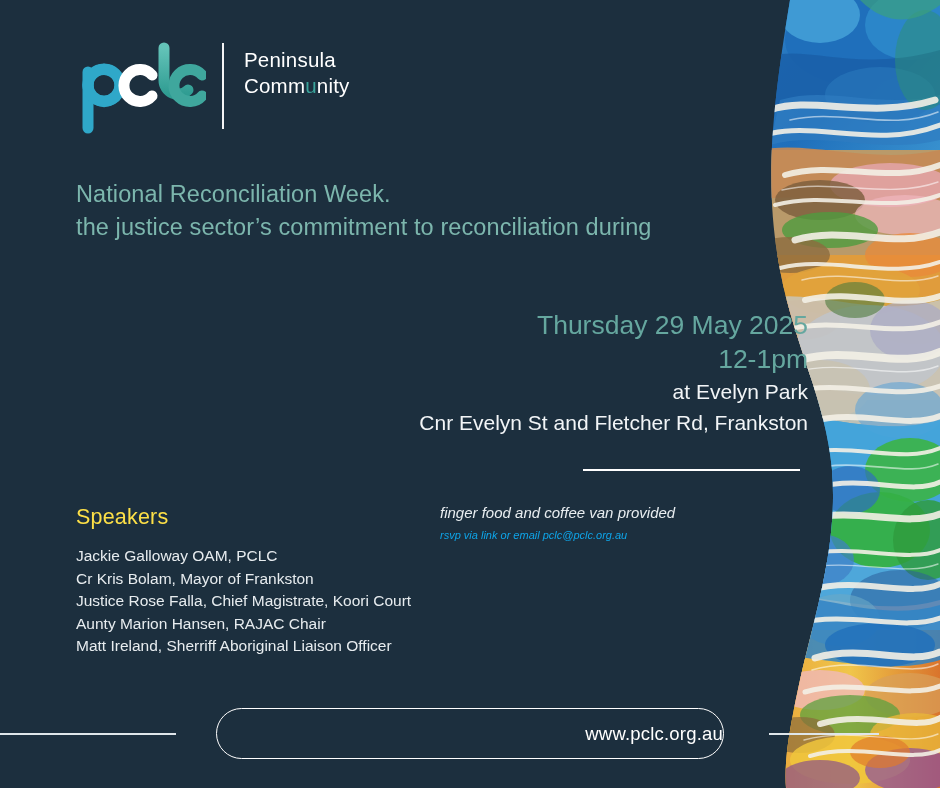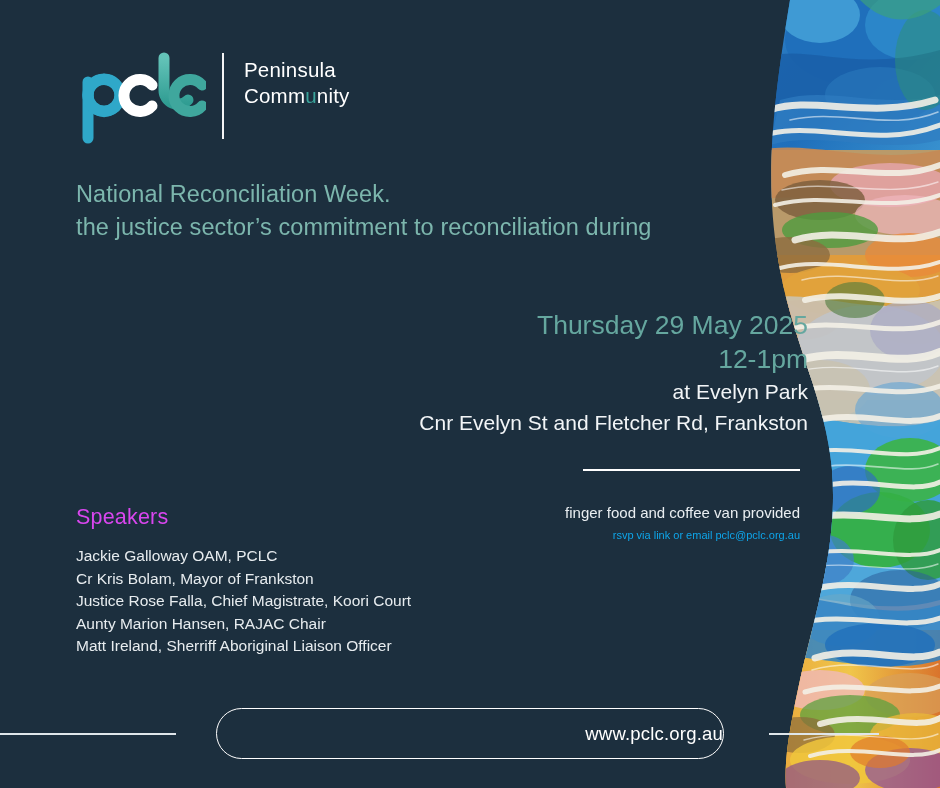--- a/index.html
+++ b/index.html
@@ -21,21 +21,21 @@
   .artwork-wrap{
     position:absolute;top:0;right:0;
     width:180px;height:788px;
     overflow:hidden;
     z-index:1;
   }
   .artwork-svg{display:block;width:180px;height:788px;}
 
   
   .logo-block{
-    position:absolute;left:78px;top:48px;
+    position:absolute;left:78px;top:38px;
     display:flex;align-items:flex-start;
     z-index:3;
   }
   .logo-mark{
     position:relative;
     width:128px;height:98px;
   }
   .logo-mark svg{display:block;}
   .logo-divider{
     width:2px;height:86px;
@@ -98,43 +98,44 @@
   
   .rsvp-rule{
     position:absolute;
     left:583px;top:469px;width:217px;height:2px;
     background:#ffffff;
     z-index:3;
   }
   .rsvp{
     position:absolute;
     left:440px;top:502px;width:360px;
-    text-align:right;
-    z-index:3;
+    text-align:left;
+    z-index:3;
+    font-style:italic;
   }
   .rsvp .food{
     color:#e9eef1;
     font-size:15px;
     line-height:22px;
     white-space:nowrap;
   }
   .rsvp .link{
     color:#0ea5e9;
     font-size:11px;
     line-height:22px;
     white-space:nowrap;
   }
 
   
   .speakers{
     position:absolute;left:76px;top:503px;
     z-index:3;
   }
   .speakers .sp-title{
-    color:#d946ef;
+    color:#fde047;
     font-size:21.5px;
     line-height:28px;
     margin-bottom:14px;
     letter-spacing:.2px;
   }
   .speakers .sp-list{
     color:#e7ecef;
     font-size:15.5px;
     line-height:22.5px;
   }

